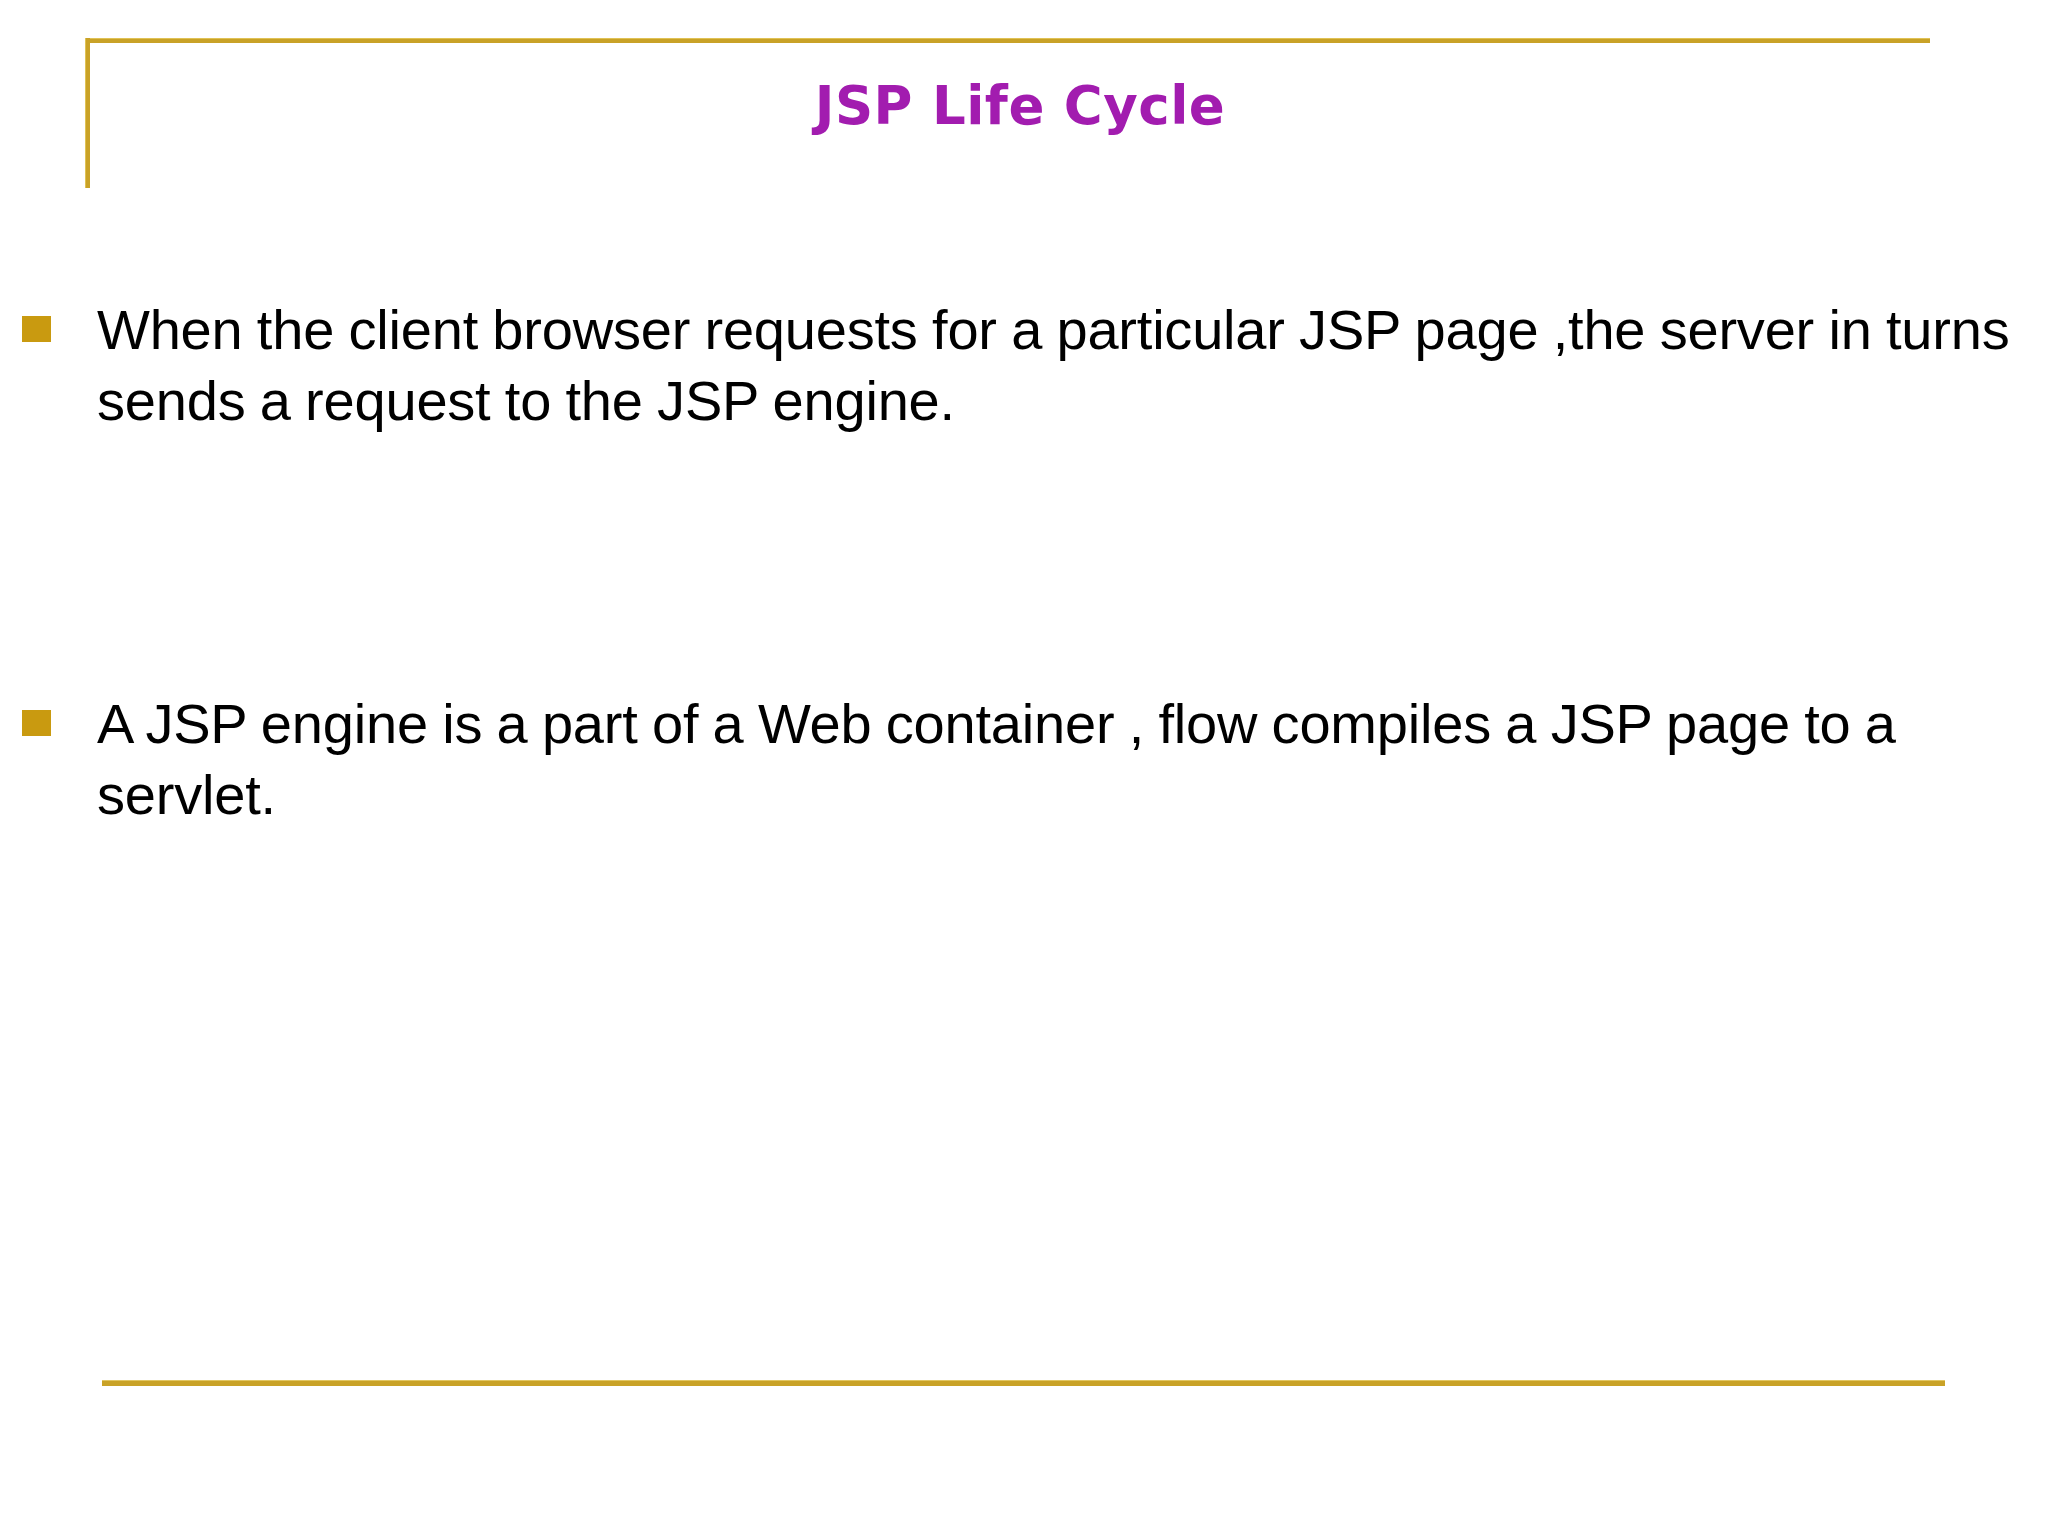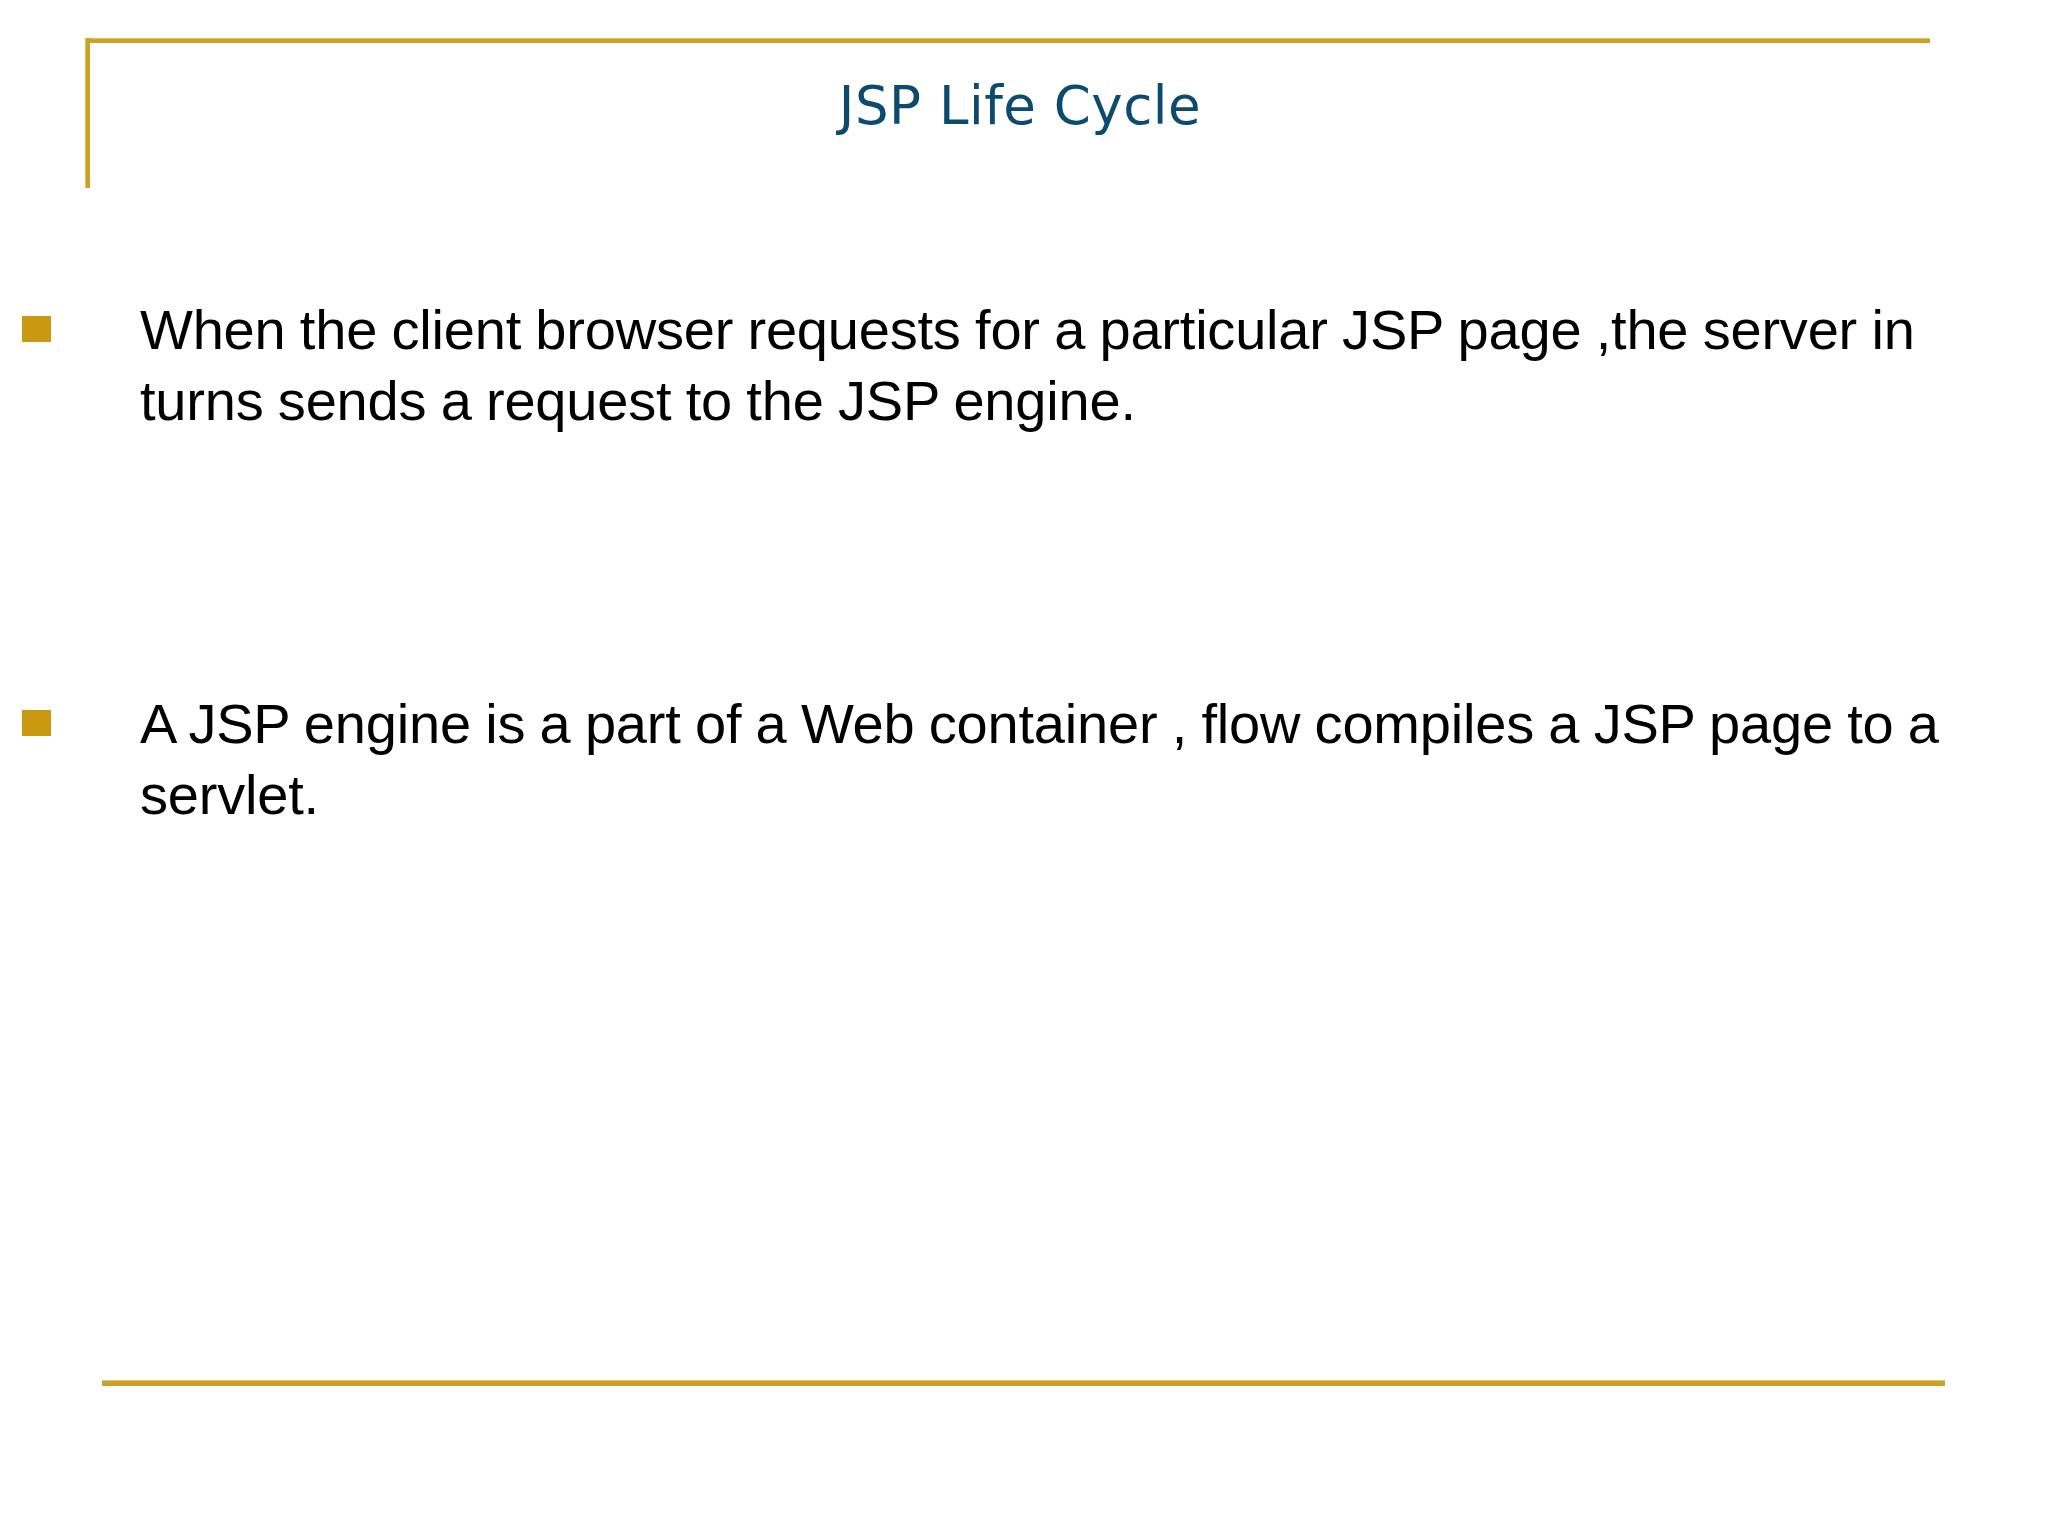--- a/index.html
+++ b/index.html
@@ -56,44 +56,43 @@
   
   .title-area {
     position: absolute;
     left: 90px;
     top: 78px;
     width: 1860px;
     text-align: center;
   }
   .slide-title {
     display: inline-block;
-    color: #0c4a6e;
+    color: #a21caf;
     font-family: "DejaVu Sans", sans-serif;
     font-size: 53px;
-    font-weight: 400;
+    font-weight: 700;
     letter-spacing: 0.5px;
     line-height: 1.05;
     white-space: nowrap;
   }
 
   
   .body-area {
     position: absolute;
     left: 0px;
     top: 270px;
     width: 2048px;
     height: 1090px;
   }
   .bullet-row {
     position: absolute;
     left: 22px;
     width: 2020px;
     display: flex;
     align-items: flex-start;
-    gap: 43px;
   }
   .bullet-row.b1 { top: 24px; }
   .bullet-row.b2 { top: 418px; }
   .bullet-row.b3 { top: 800px; }
 
   .bullet-marker {
     flex: 0 0 auto;
     width: 29px;
     height: 26px;
     background: #c99a10;

